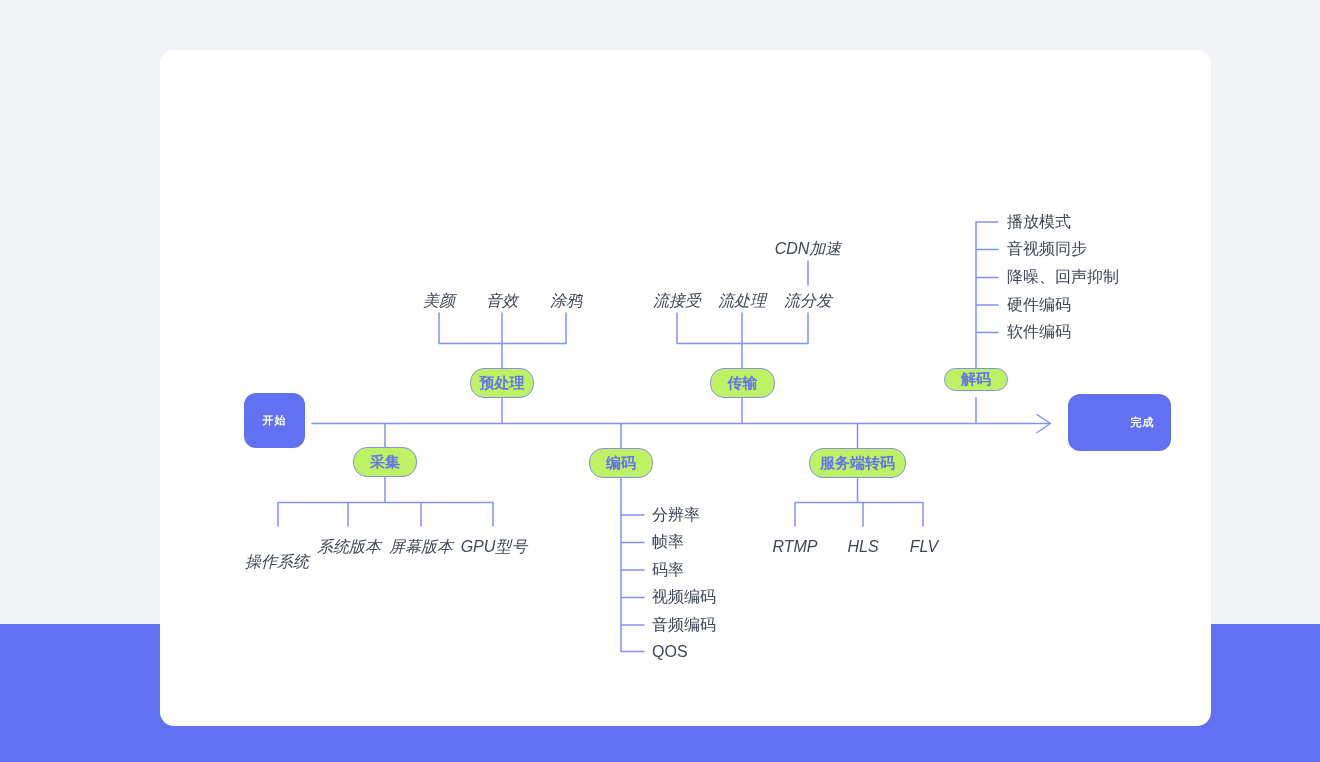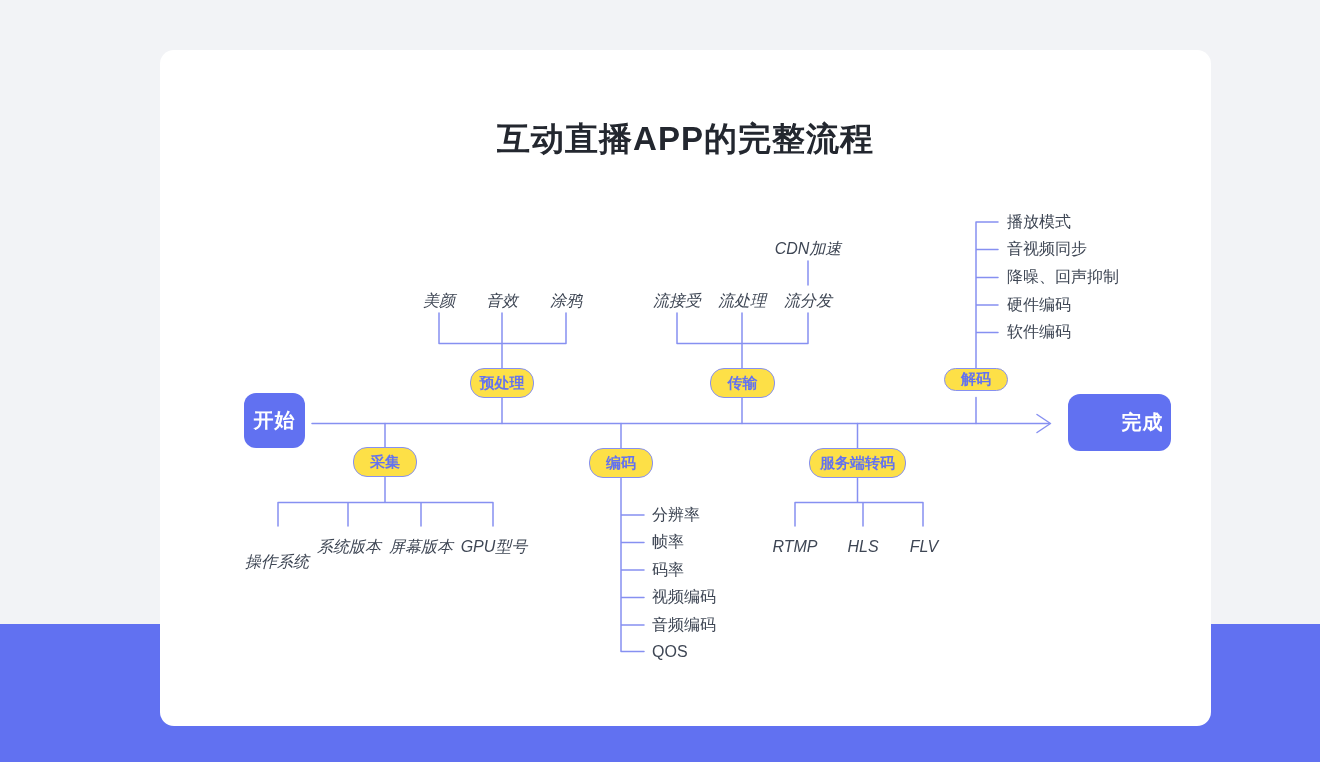--- a/index.html
+++ b/index.html
@@ -4,35 +4,34 @@
 <style>
   html,body{margin:0;padding:0;}
   body{font-family:"Liberation Sans","DejaVu Sans",sans-serif;background:#F2F3F6;}
   .stage{position:relative;width:1320px;height:762px;background:#F2F3F6;overflow:hidden;}
   .purple-band{position:absolute;left:0;top:624px;width:1320px;height:138px;background:#6171F1;}
   .card{position:absolute;left:160px;top:50px;width:1051px;height:676px;background:#FFFFFF;border-radius:14px;}
   .title{position:absolute;left:160px;top:117px;width:1051px;text-align:center;
          font-size:33px;font-weight:700;color:#23272F;letter-spacing:1px;}
   svg.connectors{position:absolute;left:0;top:0;pointer-events:none;}
   .terminal{position:absolute;background:#6171F1;border-radius:12px;color:#FFFFFF;
-            font-size:20px;font-weight:700;display:flex;align-items:center;justify-content:center;letter-spacing:1px;}
-  .node{position:absolute;background:#fde047;border:1.5px solid #8690F1;border-radius:14px;
+            font-size:11px;font-weight:700;display:flex;align-items:center;justify-content:center;letter-spacing:1px;}
+  .node{position:absolute;background:#bef264;border:1.5px solid #8690F1;border-radius:14px;
         color:#6372F0;font-size:15px;font-weight:600;display:flex;align-items:center;justify-content:center;
         box-sizing:border-box;white-space:nowrap;}
   .lbl{position:absolute;font-size:16px;color:#3E4654;white-space:nowrap;line-height:14px;}
   .lbl-c{transform:translateX(-50%);font-style:italic;}
 </style>
 </head>
 <body>
 
 <div class="stage">
   <div class="purple-band"></div>
   <div class="card"></div>
 
-  <div class="title">互动直播APP的完整流程</div>
 
   <svg class="connectors" width="1320" height="762" viewBox="0 0 1320 762" fill="none" stroke="#8690F1" stroke-width="1.5" stroke-linecap="round" stroke-linejoin="round">
     <path d="M312 423.5 H1049"></path>
     <path d="M1037 414.5 L1050.5 423.5 L1037 432.5"></path>
     <path d="M502 397.5 V423.5 M742 397.5 V423.5 M976 397.5 V423.5"></path>
     <path d="M385 423.5 V447.5 M621 423.5 V448.5 M857.5 423.5 V448.5"></path>
     <path d="M439 313 V343.5 M502 313 V343.5 M566 313 V343.5 M439 343.5 H566 M502 343.5 V368"></path>
     <path d="M677 313 V343.5 M742 313 V343.5 M808 313 V343.5 M677 343.5 H808 M742 343.5 V368 M808 261 V285"></path>
     <path d="M976 222 V368 M976 222 H998 M976 249.5 H998 M976 277.5 H998 M976 305 H998 M976 332.5 H998"></path>
     <path d="M385 477.5 V502.5 M278 502.5 H493 M278 502.5 V526 M348 502.5 V526 M421 502.5 V526 M493 502.5 V526"></path>

